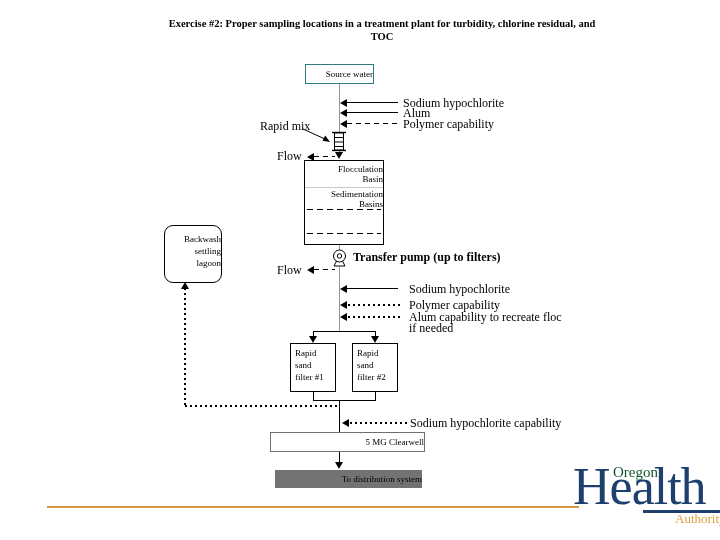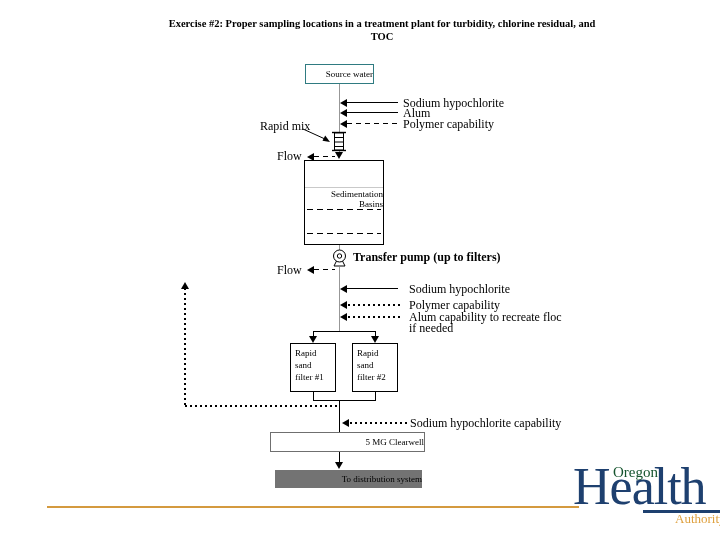--- a/index.html
+++ b/index.html
@@ -66,29 +66,38 @@
     <line x1="4.5" y1="11" x2="13.5" y2="11" stroke="#000"></line>
     <line x1="4.5" y1="15.5" x2="13.5" y2="15.5" stroke="#000"></line>
     <line x1="2" y1="19.5" x2="16" y2="19.5" stroke="#000" stroke-width="1.4"></line>
   </svg>
 
   <div class="lbl" style="left:255px;top:151px;">Flow</div>
   <div class="arrL" style="left:285px;top:153px;"></div>
   <div class="hdash" style="left:292px;top:156px;width:21px;"></div>
 
   <div class="box" style="left:282px;top:160px;width:80px;height:85px;">
+    <div class="ctr" style="font-size:9px;line-height:10px;padding-top:3px;">
+      <div>Flocculation</div>
+      <div>Basin</div>
+    </div>
     <div class="sep" style="left:0;top:26px;width:78px;"></div>
     <div class="ctr" style="position:absolute;left:0;top:28px;width:78px;font-size:9px;line-height:10px;">
       <div>Sedimentation</div>
       <div>Basins</div>
     </div>
     <div class="hdash2" style="left:2px;top:48px;width:74px;"></div>
     <div class="hdash2" style="left:2px;top:72px;width:74px;"></div>
   </div>
 
+  <div class="box ctr" style="left:142px;top:225px;width:58px;height:58px;border-radius:9px;font-size:9px;line-height:12px;padding-top:7px;">
+    <div>Backwash</div>
+    <div>settling</div>
+    <div>lagoon</div>
+  </div>
 
   <div class="vline vgray" style="left:317px;top:245px;height:5px;"></div>
   <svg class="abs" style="left:308px;top:248px;" width="19" height="19">
     <path d="M4,18 L6.5,13 L12.5,13 L15,18 Z" fill="#fff" stroke="#000"></path>
     <circle cx="9.5" cy="8" r="6" fill="#fff" stroke="#000"></circle>
     <circle cx="9.5" cy="8" r="2.2" fill="none" stroke="#000"></circle>
   </svg>
   <div class="lbl" style="left:331px;top:252px;font-weight:bold;">Transfer pump (up to filters)</div>
   <div class="vline vgray" style="left:317px;top:267px;height:64px;"></div>
 

